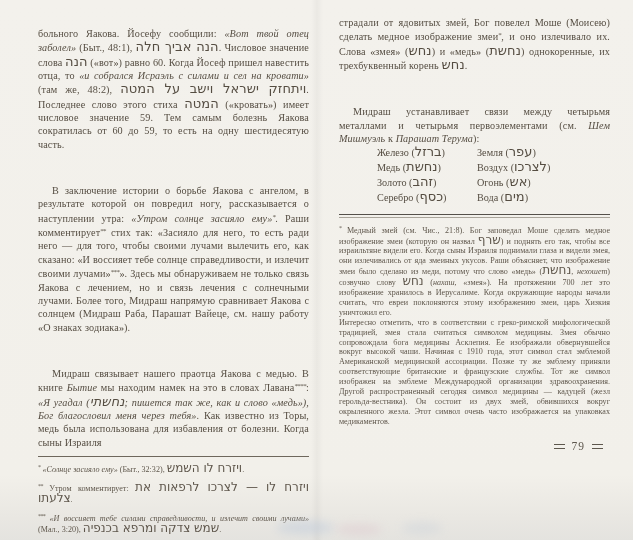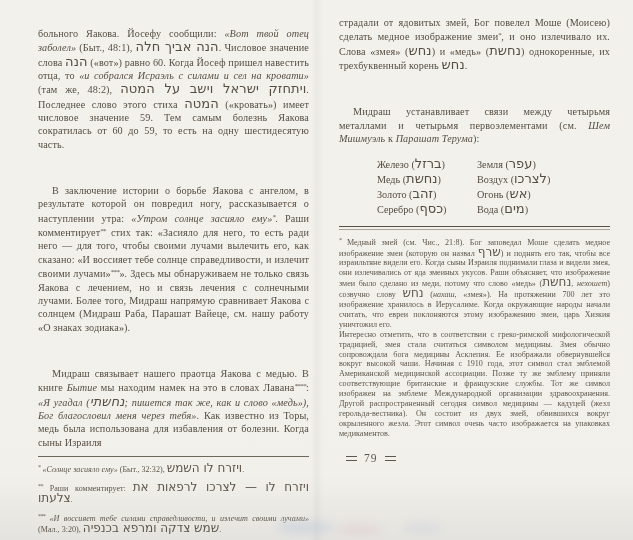--- a/index.html
+++ b/index.html
@@ -27,44 +27,44 @@
   .sup{font-size:7px;vertical-align:3px;letter-spacing:-0.6px;}
 
   .rule{border:0;border-top:1px solid #6e675c;height:0;margin:7px 0 6px 0;}
   .rule.dbl{height:2px;border-top:1.4px solid #54504a;border-bottom:1px solid #a9a49a;margin:9px 0 6px 0;}
 
   .fns .fnote{margin:0 0 7px 0;}
   .fnote,.fnp{font-size:8.1px;line-height:9.9px;text-align:justify;color:#5e564b;margin:0;}
   .fnote .he,.fnp .he{font-size:12px;}
   .fnote .sup,.fnp .sup{font-size:6px;vertical-align:3px;}
 
-  .metal-table{margin:12px 0 3px 38px;font-size:10.2px;line-height:13.8px;}
+  .metal-table{margin:0 0 3px 38px;font-size:10.2px;line-height:13.8px;}
   .trow{display:flex;}
   .tcell{white-space:nowrap;}
   .tcell.c1{width:100px;}
 
-  .pagenum{margin-top:13px;text-align:left;font-size:11.5px;color:#5d574d;letter-spacing:1px;}
+  .pagenum{margin-top:13px;text-align:right;font-size:11.5px;color:#5d574d;letter-spacing:1px;}
   .pagenum .bars{display:inline-block;width:11px;height:3.5px;
     border-top:1.6px solid #5d574d;border-bottom:1.6px solid #5d574d;margin:0 7px 1px 7px;vertical-align:middle;}
 </style>
 </head>
 <body>
 
 <div class="gutter"></div>
 
 <div class="col left">
   <div>
       <p class="para"><span>больного Яакова. Йосефу сообщили: </span><span class="it">«Вот твой отец заболел»</span><span> (Быт., 48:1), </span><span class="he">הנה אביך חלה</span><span>. Числовое значение слова </span><span class="he">הנה</span><span> («вот») равно 60. Когда Йосеф пришел навестить отца, то </span><span class="it">«и собрался Исраэль с силами и сел на кровати»</span><span> (там же, 48:2), </span><span class="he">ויתחזק ישראל וישב על המטה</span><span>. Последнее слово этого стиха </span><span class="he">המטה</span><span> («кровать») имеет числовое значение 59. Тем самым болезнь Яакова сократилась от 60 до 59, то есть на одну шестидесятую часть.</span></p>
       <p class="para ind"><span>В заключение истории о борьбе Яакова с ангелом, в результате которой он повредил ногу, рассказывается о наступлении утра: </span><span class="it">«Утром солнце засияло ему»</span><span class="sup">*</span><span>. Раши комментирует</span><span class="sup">**</span><span> стих так: «Засияло для него, то есть ради него — для того, чтобы своими лучами вылечить его, как сказано: «И воссияет тебе солнце справедливости, и излечит своими лучами»</span><span class="sup">***</span><span>». Здесь мы обнаруживаем не только связь Яакова с лечением, но и связь лечения с солнечными лучами. Более того, Мидраш напрямую сравнивает Яакова с солнцем (Мидраш Раба, Парашат Вайеце, см. нашу работу «О знаках зодиака»).</span></p>
       <p class="para ind"><span>Мидраш связывает нашего праотца Яакова с медью. В книге </span><span class="it">Бытие</span><span> мы находим намек на это в словах Лавана</span><span class="sup">****</span><span>: </span><span class="it">«Я угадал (</span><span class="it he">נחשתי</span><span class="it">; пишется так же, как и слово «медь»), Бог благословил меня через тебя»</span><span>. Как известно из Торы, медь была использована для избавления от болезни. Когда сыны Израиля</span></p>
     </div>
   <hr class="rule">
   <div class="fns">
       <p class="fnote"><span class="sup">*</span><span> </span><span class="it">«Солнце засияло ему»</span><span> (Быт., 32:32), </span><span class="he">ויזרח לו השמש</span><span>.</span></p>
-      <p class="fnote"><span class="sup">**</span><span> Раши комментирует: </span><span class="he">ויזרח לו — לצרכו לרפאות את צלעתו</span><span>.</span></p>
+      <p class="fnote"><span class="sup">**</span><span> Утром комментирует: </span><span class="he">ויזרח לו — לצרכו לרפאות את צלעתו</span><span>.</span></p>
       <p class="fnote"><span class="sup">***</span><span> </span><span class="it">«И воссияет тебе силами справедливости, и излечит своими лучами»</span><span> (Мал., 3:20), </span><span class="he">שמש צדקה ומרפא בכנפיה</span><span>.</span></p>
       <p class="fnote"><span class="sup">****</span><span> Лаван сказал Яакову (30:27), </span><span class="he">נחשתי ויברכני ה' בגללך</span><span>.</span></p>
     </div>
   <div class="pagenum">
     <span class="bars"></span><span>46</span><span class="bars"></span>
   </div>
 </div>
 
 <div class="col right">
   <div>

